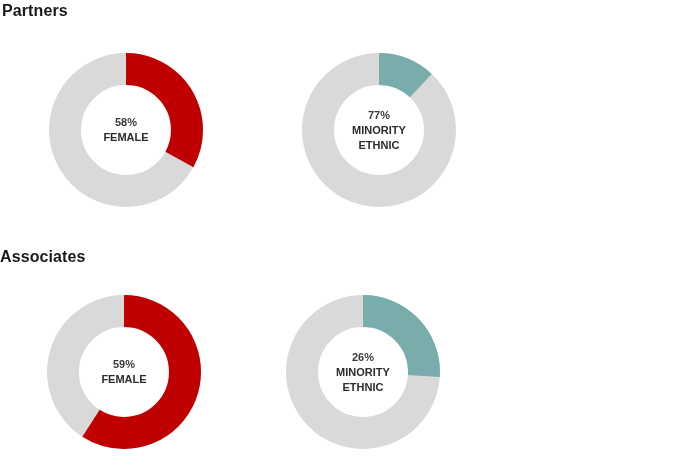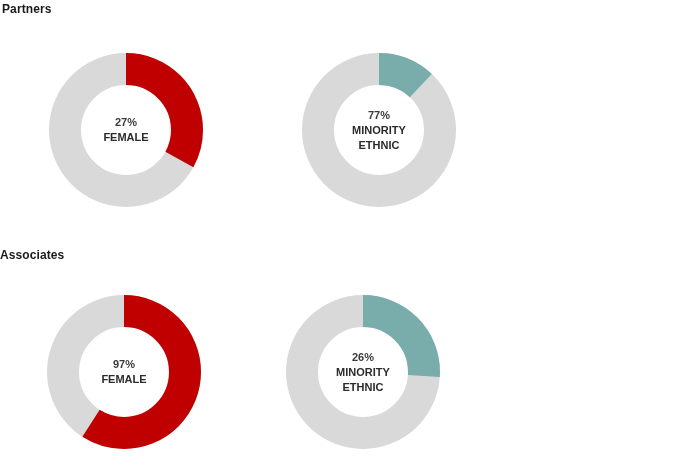--- a/index.html
+++ b/index.html
@@ -10,21 +10,21 @@
   body {
     width: 679px;
     height: 466px;
     position: relative;
     overflow: hidden;
     font-family: "Liberation Sans", sans-serif;
     color: #3a3a3a;
   }
   .section-label {
     position: absolute;
-    font-size: 12px;
+    font-size: 16px;
     font-weight: bold;
     color: #1a1a1a;
     letter-spacing: 0.1px;
     white-space: nowrap;
   }
   #label-partners   { left: 2px; top: 2px; }
   #label-associates { left: 0; top: 248px; }
 
   .donut {
     position: absolute;
@@ -74,21 +74,21 @@
 <div class="section-label" id="label-partners">Partners</div>
 
 <div class="section-label" id="label-associates">Associates</div>
 
 <div class="donut" id="donut-0">
   <svg viewBox="0 0 164 164">
     <circle class="track" cx="82" cy="82" r="61" fill="none" stroke="#D9D9D9" stroke-width="32"></circle>
     <circle class="value-arc" cx="82" cy="82" r="61" fill="none" transform="rotate(-90 82 82)" stroke-linecap="butt" stroke="#C00000" stroke-width="32" stroke-dasharray="126.48052023352508 256.7937835044297"></circle>
   </svg>
   <div class="donut-center">
-    <div class="donut-pct">27%</div>
+    <div class="donut-pct">58%</div>
     <div class="donut-cat">FEMALE</div>
   </div>
 </div>
 
 <div class="donut" id="donut-1">
   <svg viewBox="0 0 164 164">
     <circle class="track" cx="82" cy="82" r="61" fill="none" stroke="#D9D9D9" stroke-width="32"></circle>
     <circle class="value-arc" cx="82" cy="82" r="61" fill="none" transform="rotate(-90 82 82)" stroke-linecap="butt" stroke="#78ADAC" stroke-width="32" stroke-dasharray="45.99291644855457 337.2813872894002"></circle>
   </svg>
   <div class="donut-center">
@@ -97,21 +97,21 @@
 ETHNIC</div>
   </div>
 </div>
 
 <div class="donut" id="donut-2">
   <svg viewBox="0 0 164 164">
     <circle class="track" cx="82" cy="82" r="61" fill="none" stroke="#D9D9D9" stroke-width="32"></circle>
     <circle class="value-arc" cx="82" cy="82" r="61" fill="none" transform="rotate(-90 82 82)" stroke-linecap="butt" stroke="#C00000" stroke-width="32" stroke-dasharray="226.1318392053933 157.14246453256146"></circle>
   </svg>
   <div class="donut-center">
-    <div class="donut-pct">97%</div>
+    <div class="donut-pct">59%</div>
     <div class="donut-cat">FEMALE</div>
   </div>
 </div>
 
 <div class="donut" id="donut-3">
   <svg viewBox="0 0 164 164">
     <circle class="track" cx="82" cy="82" r="61" fill="none" stroke="#D9D9D9" stroke-width="32"></circle>
     <circle class="value-arc" cx="82" cy="82" r="61" fill="none" transform="rotate(-90 82 82)" stroke-linecap="butt" stroke="#78ADAC" stroke-width="32" stroke-dasharray="99.65131897186825 283.6229847660865"></circle>
   </svg>
   <div class="donut-center">

